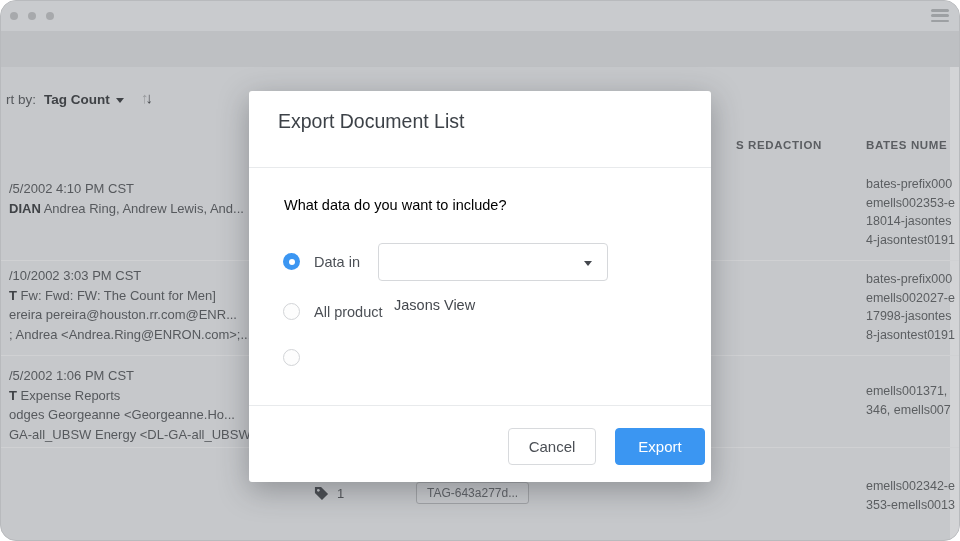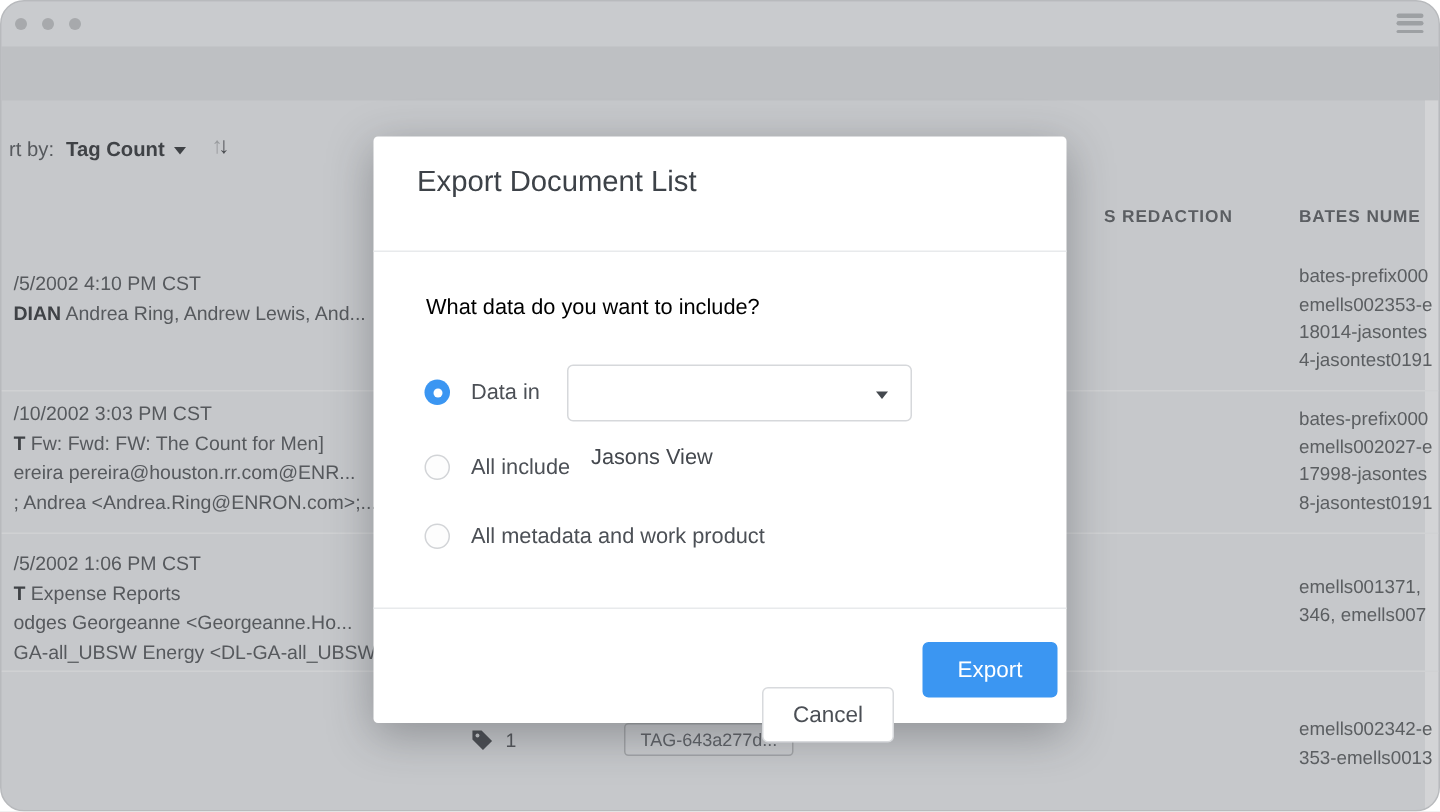--- a/index.html
+++ b/index.html
@@ -56,21 +56,21 @@
   .optlabel { position:absolute; left:65px; font-size:14.5px; color:#4c5056; white-space:nowrap; }
 
   .dropdown { position:absolute; left:129px; top:152px; width:230px; height:38px; background:#fff;
               border:1px solid #d6d8db; border-radius:4px; cursor:pointer; }
   .dropdown .ddval { position:absolute; left:15px; top:9px; font-size:14.5px; color:#44484e;margin-top:44px; }
   .dropdown .ddcaret { position:absolute; right:15px; top:17px; width:0; height:0;
               border-left:4px solid transparent; border-right:4px solid transparent; border-top:5px solid #44484e; }
 
   .btn { position:absolute; top:337px; height:37px; border-radius:4px; font-size:15px; text-align:center;
          line-height:35px; cursor:pointer; font-family:"Liberation Sans", sans-serif; }
-  .btn.cancel { left:259px; width:88px; background:#fff; border:1px solid #d8dadd; color:#4b4f55;margin-top:30px; }
+  .btn.cancel { left:259px; width:88px; background:#fff; border:1px solid #d8dadd; color:#4b4f55; }
   .btn.export { left:366px; width:90px; background:#3b96f2; border:1px solid #3b96f2; color:#fff; }
 </style>
 </head>
 <body>
 
 <div class="window">
 
   <div class="titlebar">
     <span class="dot" style="left:9px"></span>
     <span class="dot" style="left:27px"></span>
@@ -152,23 +152,22 @@
     <div class="question">What data do you want to include?</div>
 
     <span class="radio selected" style="top:162px"></span>
     <span class="optlabel" style="top:163px">Data in</span>
     <div class="dropdown">
       <span class="ddval">Jasons View</span>
       <span class="ddcaret"></span>
     </div>
 
     <span class="radio" style="top:212px"></span>
-    <span class="optlabel" style="top:213px">All include</span>
+    <span class="optlabel" style="top:213px">All product</span>
 
     <span class="radio" style="top:258px"></span>
-    <span class="optlabel" style="top:259px">All metadata and work product</span>
 
     <div class="mdivider bottom"></div>
     <div class="btn cancel">Cancel</div>
     <div class="btn export">Export</div>
   </div>
 
 </div>
 
 </body></html>

